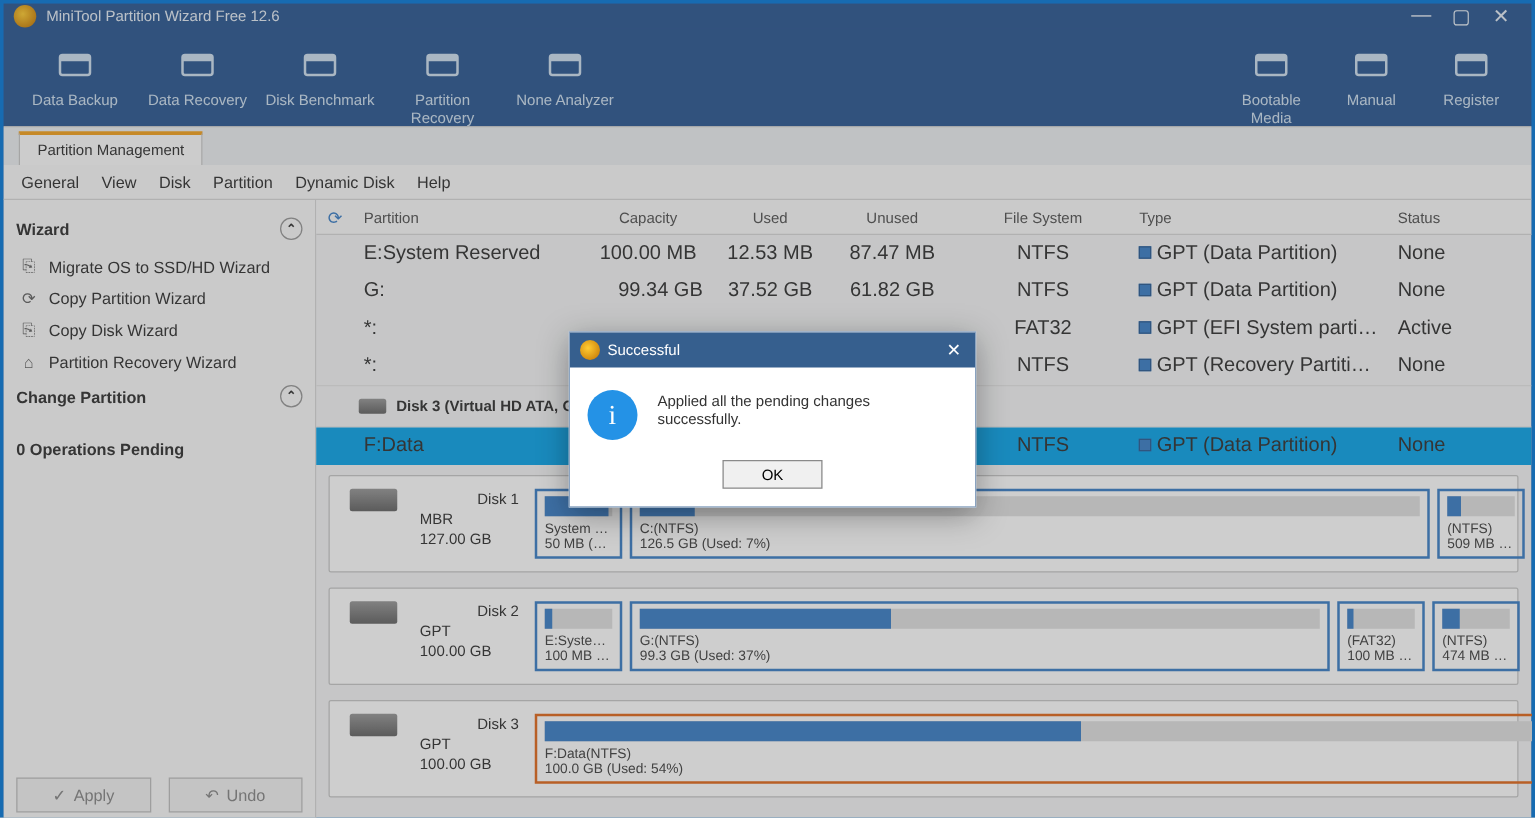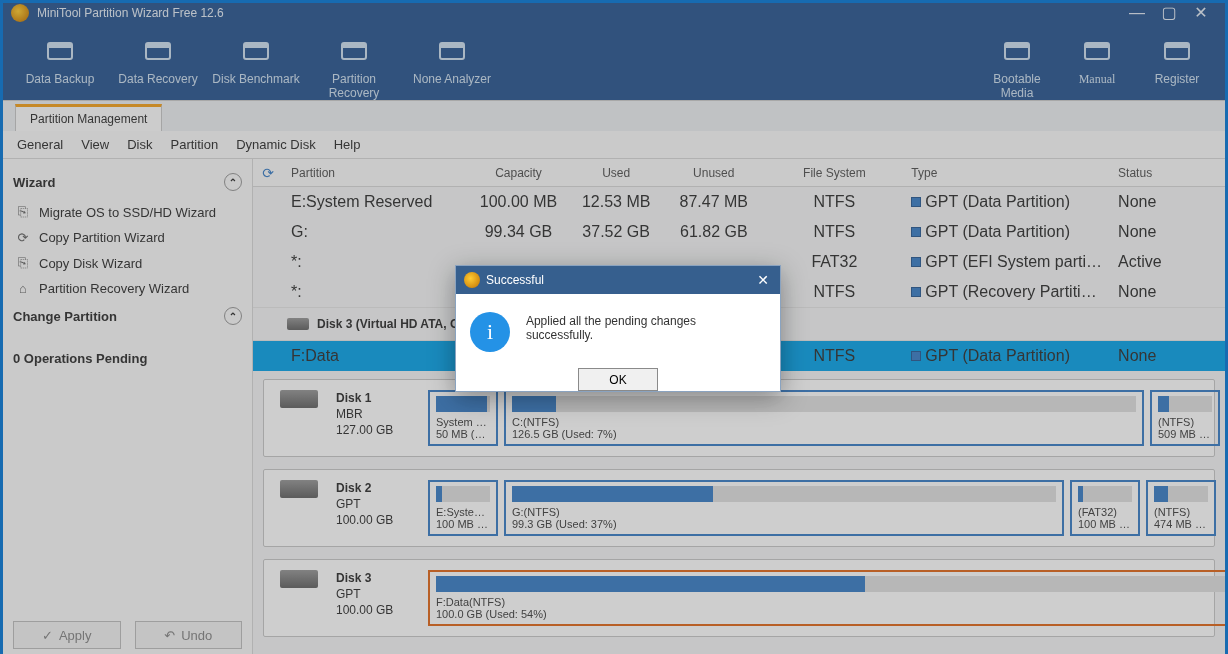--- a/index.html
+++ b/index.html
@@ -34,38 +34,38 @@
 .grid-head > div, .grid-row > div { padding:0 8px; white-space:nowrap; overflow:hidden; text-overflow:ellipsis; }
 .grid-row { height:30px; font-size:16px; }
 .grid-row.sel { background:#0ea5e9; }
 .grid-sub { height:34px; font-size:12px; border-top:1px solid #e6e6e6; border-bottom:1px solid #e6e6e6; display:flex; align-items:center; padding-left:34px; gap:8px; }
 .disk-ico { width:22px; height:12px; background:linear-gradient(#999,#666); border-radius:2px; }
 .sq { width:10px; height:10px; background:#3e80c7; display:inline-block; margin-right:4px; border:1px solid #2c5e96; }
 .refresh-ico { color:#3e80c7; font-size:14px; text-align:center; }
 .disk-panel { flex:1; padding:8px 10px; overflow:auto; }
 .disk-card { border:1px solid #c8c8c8; background:#fff; border-radius:2px; padding:10px; display:flex; gap:12px; align-items:flex-start; margin-bottom:12px; }
 .disk-info { width:80px; font-size:12px; line-height:1.35; }
-.disk-info .dlabel { font-weight:bold; }
+.disk-info .dlabel { font-weight:normal;margin-left:46px; }
 .disk-parts { flex:1; display:flex; gap:6px; min-width:0; }
 .part { border:2px solid #3e80c7; padding:4px 6px; font-size:11px; color:#444; display:flex; flex-direction:column; min-width:0; }
 .part.sel { border-color:#e26b1f; }
 .part .bar { height:16px; background:#e0e0e0; position:relative; margin-bottom:4px; }
 .part .bar .fill { position:absolute; inset:0 auto 0 0; background:#3e80c7; }
 .part .pl { white-space:nowrap; overflow:hidden; text-overflow:ellipsis; }
 
 .dim { position:absolute; inset:0; background:rgba(60,60,60,0.25); }
 
 .dialog { position:absolute; left:455px; top:265px; width:326px; background:#fff; box-shadow:0 6px 24px rgba(0,0,0,0.35); border:1px solid #8aa3c0; }
 .dlg-title { height:28px; background:#365f8e; color:#fff; display:flex; align-items:center; padding:0 8px; font-size:12px; }
 .dlg-title .app-icon { width:16px; height:16px; margin-right:6px; background:radial-gradient(circle at 40% 40%, #ffcc33,#c07000); border-radius:50%; }
 .dlg-title .x { margin-left:auto; width:18px; text-align:center; cursor:pointer; font-size:14px; }
 .dlg-body { padding:18px 14px 6px 14px; display:flex; gap:16px; align-items:flex-start; }
 .info-ico { width:40px; height:40px; background:#2492e6; border-radius:50%; color:#fff; display:flex; align-items:center; justify-content:center; font-size:22px; font-family:Georgia,serif; }
 .dlg-msg { font-size:12px; padding-top:2px; }
-.dlg-btns { display:flex; justify-content:center; padding:10px 0 0; }
+.dlg-btns { display:flex; justify-content:center; padding:10px 0 14px; }
 .dlg-btn { width:80px; height:23px; border:1px solid #8a8a8a; background:#f0f0f0; font-size:12px; cursor:pointer; }
 svg { display:block; }
 </style>
 </head>
 <body>
 
 <div class="window">
   <div class="titlebar">
     <div class="app-icon"></div>
     <div class="title">MiniTool Partition Wizard Free 12.6</div>
@@ -126,21 +126,21 @@
     <div id="tools-right" style="display:flex">
         <div class="tool" style="width: 80px;">
           <div class="ico">
             <svg width="30" height="26" viewBox="0 0 30 26">
               <rect x="3" y="5" width="24" height="16" rx="2" fill="none" stroke="#cfe0f0" stroke-width="2"></rect>
               <rect x="3" y="5" width="24" height="5" fill="#cfe0f0"></rect>
             </svg>
           </div>
           <div class="lbl">Bootable Media</div>
         </div>
-        <div class="tool" style="width: 80px; font-family: Liberation Serif, serif;">
+        <div class="tool" style="width: 80px;">
           <div class="ico">
             <svg width="30" height="26" viewBox="0 0 30 26">
               <rect x="3" y="5" width="24" height="16" rx="2" fill="none" stroke="#cfe0f0" stroke-width="2"></rect>
               <rect x="3" y="5" width="24" height="5" fill="#cfe0f0"></rect>
             </svg>
           </div>
           <div class="lbl">Manual</div>
         </div>
         <div class="tool" style="width: 80px;">
           <div class="ico">
@@ -226,21 +226,21 @@
               <div style="text-align:center">100.00 MB</div>
               <div style="text-align:center">12.53 MB</div>
               <div style="text-align:center">87.47 MB</div>
               <div style="text-align:center">NTFS</div>
               <div><span class="sq"></span>GPT (Data Partition)</div>
               <div>None</div>
             </div>
             <div class="grid grid-row">
               <div></div>
               <div>G:</div>
-              <div style="text-align:center">99.34 GB</div>
+              <div style="text-align:right">99.34 GB</div>
               <div style="text-align:center">37.52 GB</div>
               <div style="text-align:center">61.82 GB</div>
               <div style="text-align:center">NTFS</div>
               <div><span class="sq"></span>GPT (Data Partition)</div>
               <div>None</div>
             </div>
             <div class="grid grid-row">
               <div></div>
               <div>*:</div>
               <div style="text-align:center"></div>

